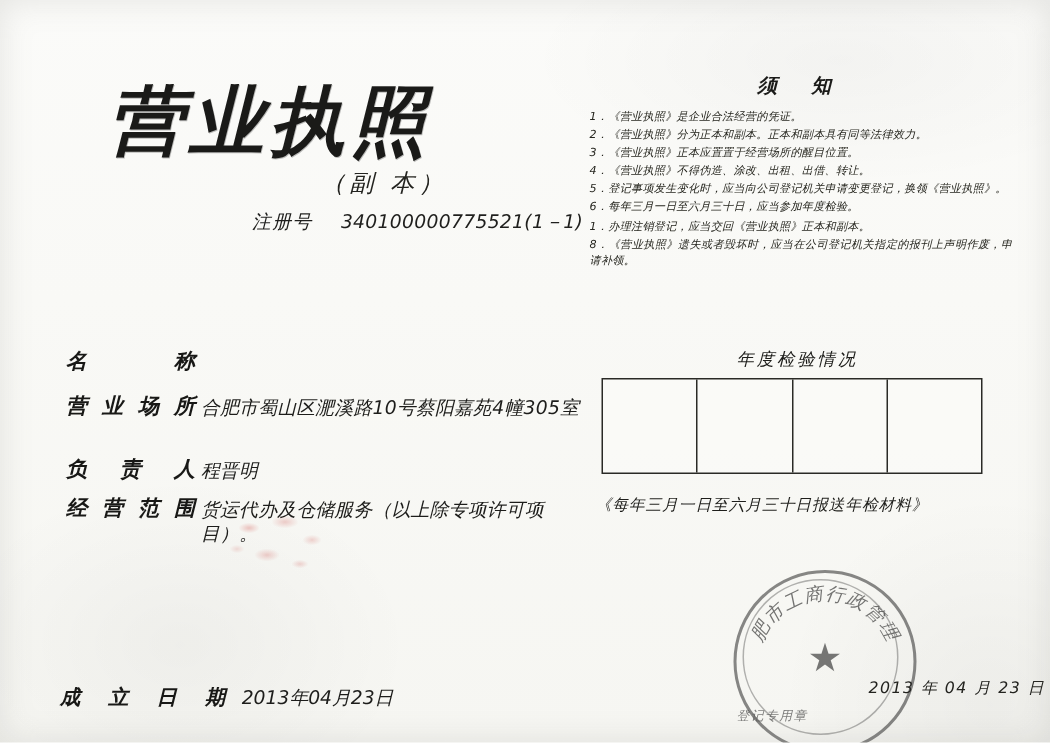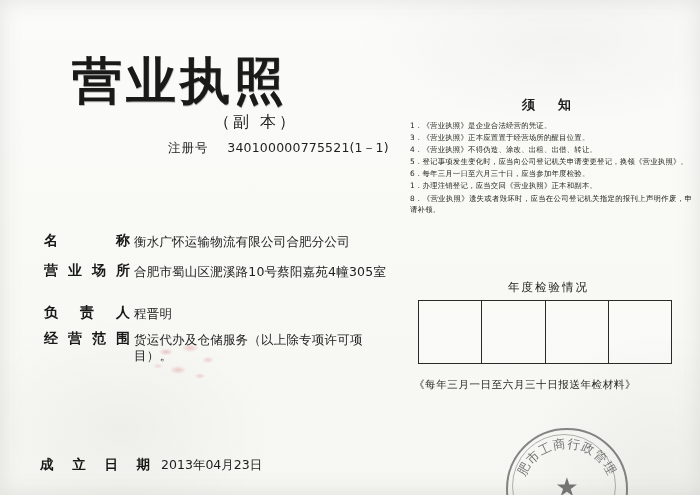--- a/index.html
+++ b/index.html
@@ -17,20 +17,21 @@
   #page {
     position: relative;
     width: 700px;
     height: 495px;
     background:
       radial-gradient(ellipse 220px 160px at 120px 430px, rgba(0,0,0,0.035), rgba(0,0,0,0) 70%),
       radial-gradient(ellipse 300px 120px at 560px 40px, rgba(0,0,0,0.03), rgba(0,0,0,0) 70%),
       radial-gradient(ellipse 200px 200px at 660px 470px, rgba(0,0,0,0.04), rgba(0,0,0,0) 70%),
       linear-gradient(180deg, #fbfbf9 0%, #f9f9f6 40%, #f6f6f2 100%);
     color: #20201e;
+    font-style: italic;
   }
   
   #page::after {
     content: "";
     position: absolute;
     inset: 0;
     pointer-events: none;
     box-shadow: inset 0 0 22px rgba(120,120,115,0.18);
   }
 
@@ -148,22 +149,22 @@
       radial-gradient(ellipse 13px 6px at 40px 8px, rgba(200,55,50,0.45), rgba(200,55,50,0) 70%),
       radial-gradient(ellipse 9px 5px at 58px 20px, rgba(200,55,50,0.4), rgba(200,55,50,0) 70%),
       radial-gradient(ellipse 12px 6px at 28px 30px, rgba(198,52,48,0.45), rgba(198,52,48,0) 70%),
       radial-gradient(ellipse 8px 4px at 50px 36px, rgba(198,52,48,0.38), rgba(198,52,48,0) 70%),
       radial-gradient(ellipse 7px 4px at 8px 26px, rgba(198,52,48,0.3), rgba(198,52,48,0) 70%);
   }
 
   
   #right {
     position: absolute;
-    left: 400px; top: 0;
-    width: 300px; height: 448px; margin-top: 48px;
+    left: 383px; top: 0;
+    width: 300px; height: 448px;
   }
   #notice-title {
     position: absolute;
     left: 122px;
     top: 48px;
     font-family: "DejaVu Serif", serif;
     font-size: 13px;
     font-weight: bold;
     letter-spacing: 5px;
     color: #1b1b19;
@@ -293,21 +294,20 @@
       <span class="reg-label">注册号</span>
       <span style="display:inline-block;width:10px"></span>
       <span class="reg-value">340100000775521(1－1)</span>
     </div>
 
     <div class="field" id="f-name">
       <span class="flabel">
         <span>名</span>
         <span>称</span>
       </span>
-      <span class="fvalue">衡水广怀运输物流有限公司合肥分公司</span>
     </div>
 
     <div class="field" id="f-addr">
       <span class="flabel">
         <span>营</span>
         <span>业</span>
         <span>场</span>
         <span>所</span>
       </span>
       <span class="fvalue">合肥市蜀山区淝溪路10号蔡阳嘉苑4幢305室</span>
@@ -339,20 +339,21 @@
       <span class="fvalue2">2013年04月23日</span>
     </div>
   </div>
 
   <div id="right">
 
     <div id="notice-title">须　知</div>
 
     <ul id="notice-list">
       <li>1．《营业执照》是企业合法经营的凭证。</li>
+      <li>2．《营业执照》分为正本和副本。正本和副本具有同等法律效力。</li>
       <li>3．《营业执照》正本应置置于经营场所的醒目位置。</li>
       <li>4．《营业执照》不得伪造、涂改、出租、出借、转让。</li>
       <li>5．登记事项发生变化时，应当向公司登记机关申请变更登记，换领《营业执照》。</li>
       <li>6．每年三月一日至六月三十日，应当参加年度检验。</li>
       <li>1．办理注销登记，应当交回《营业执照》正本和副本。</li>
       <li>8．《营业执照》遗失或者毁坏时，应当在公司登记机关指定的报刊上声明作废，申请补领。</li>
     </ul>
 
     <div id="inspect-title">年度检验情况</div>
 

